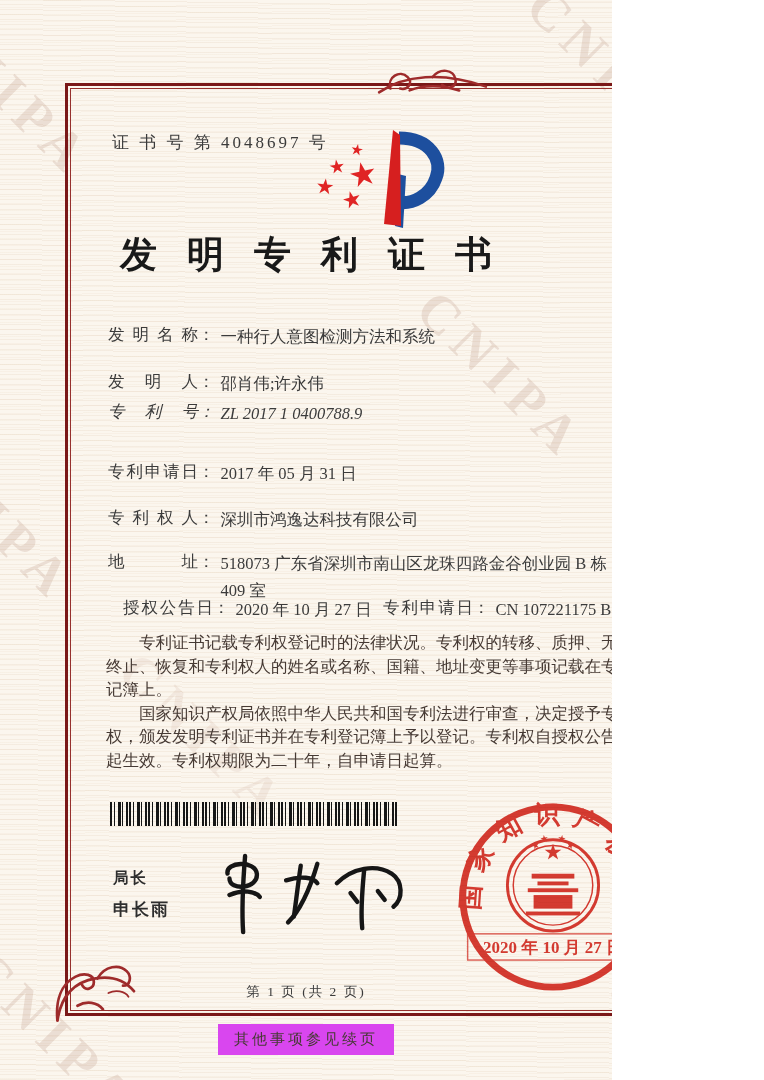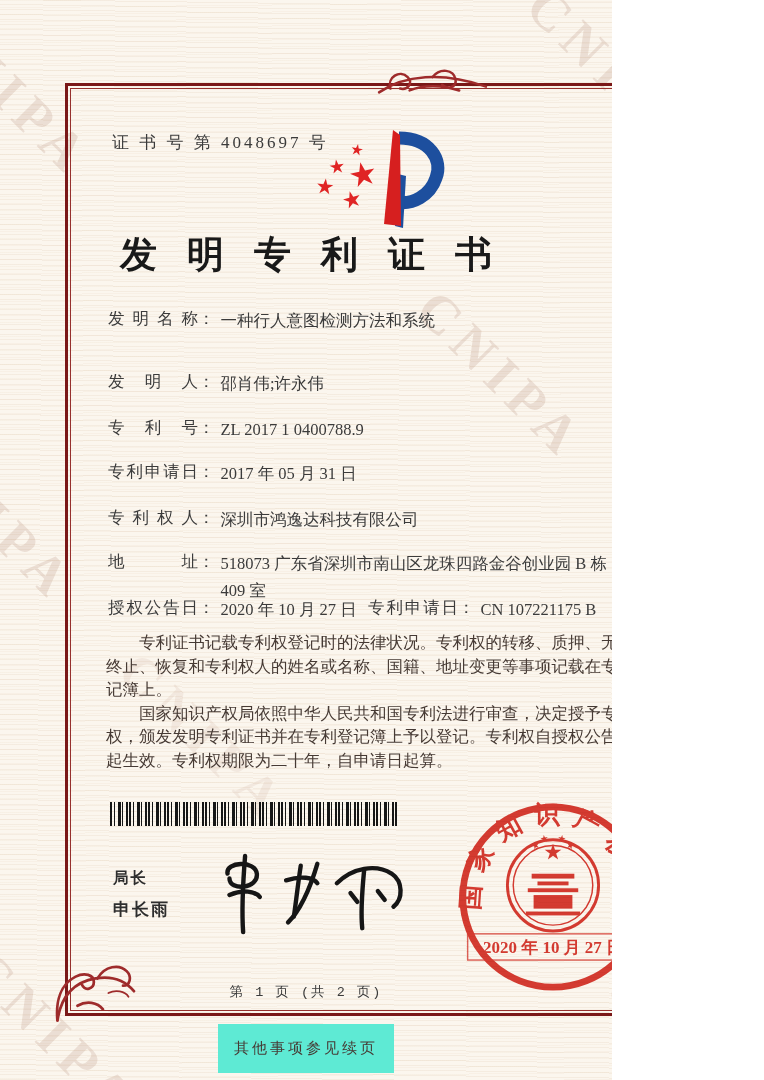--- a/index.html
+++ b/index.html
@@ -36,23 +36,23 @@
       #161616 8px 11px, transparent 11px 12px,
       #161616 12px 13px, transparent 13px 16px,
       #161616 16px 18px, transparent 18px 19px);}
   .sig-title{position:absolute;left:113px;top:868px;font-size:15.5px;font-weight:600;
              color:#2e2e2e;font-family:Liberation Serif, serif;letter-spacing:2px;}
   .sig-name{position:absolute;left:113px;top:898px;font-size:17px;font-weight:600;
             color:#2e2e2e;font-family:"Liberation Sans","DejaVu Sans",sans-serif;letter-spacing:2px;}
   .signature{position:absolute;left:208px;top:846px;width:205px;height:98px;}
   .seal{position:absolute;left:456px;top:800px;width:194px;height:194px;mix-blend-mode:multiply;}
   .page-num{position:absolute;left:0;right:0;top:983px;text-align:center;
-            font-size:13.5px;color:#3b3b3b;letter-spacing:2px;font-family:Liberation Mono, monospace;}
+            font-size:13.5px;color:#3b3b3b;letter-spacing:2px;}
   .note{position:absolute;left:50%;top:1024px;transform:translateX(-50%);
-        background:#5eead4;padding:15px 16px;font-size:15px;color:#463a34;letter-spacing:3px;}
+        background:#d946ef;padding:6px 16px;font-size:15px;color:#463a34;letter-spacing:3px;}
   .flourish{position:absolute;}
   svg{display:block;}
 </style>
 </head>
 <body>
 
 <div class="page">
 
   <span class="wm" style="left:-45px;top:-5px;">CNIPA</span>
   <span class="wm" style="left:558px;top:-25px;">CNIPA</span>
@@ -126,39 +126,39 @@
                M9 15h1v1h-1z M11 16h1v1h-1z M13 15h1v1h-1z M15 16h1v1h-1z M17 15h1v1h-1z M19 16h1v1h-1z M21 15h1v1h-1z M23 16h1v1h-1z M25 15h1v1h-1z M27 16h1v1h-1z
                M10 18h1v1h-1z M12 19h1v1h-1z M14 18h1v1h-1z M16 19h1v1h-1z M18 18h1v1h-1z M20 19h1v1h-1z M22 18h1v1h-1z M24 19h1v1h-1z M26 18h1v1h-1z
                M9 21h1v1h-1z M11 22h1v1h-1z M13 21h1v1h-1z M15 22h1v1h-1z M17 21h1v1h-1z M19 22h1v1h-1z M21 21h1v1h-1z M23 22h1v1h-1z M25 21h1v1h-1z M27 22h1v1h-1z
                M10 24h1v1h-1z M12 25h1v1h-1z M14 24h1v1h-1z M16 25h1v1h-1z M18 24h1v1h-1z M20 25h1v1h-1z M22 24h1v1h-1z M24 25h1v1h-1z M26 24h1v1h-1z
                M9 27h1v1h-1z M12 27h1v1h-1z M15 27h1v1h-1z M18 27h1v1h-1z M21 27h1v1h-1z M24 27h1v1h-1z M27 27h1v1h-1z"></path>
     </g>
   </svg>
 
   <h1 class="title">发明专利证书</h1>
 
-  <div class="frow" style="top:308px;">
+  <div class="frow" style="top:324px;">
     <span class="flabel">发明名称</span><span class="fcolon">：</span><span class="fvalue">一种行人意图检测方法和系统</span>
   </div>
   <div class="frow" style="top:371px;">
     <span class="flabel">发明人</span><span class="fcolon">：</span><span class="fvalue">邵肖伟;许永伟</span>
   </div>
-  <div class="frow" style="top:417px;">
+  <div class="frow" style="top:401px;font-style:italic;">
     <span class="flabel">专利号</span><span class="fcolon">：</span><span class="fvalue">ZL 2017 1 0400788.9</span>
   </div>
   <div class="frow" style="top:461px;">
     <span class="flabel">专利申请日</span><span class="fcolon">：</span><span class="fvalue">2017 年 05 月 31 日</span>
   </div>
   <div class="frow" style="top:507px;">
     <span class="flabel">专利权人</span><span class="fcolon">：</span><span class="fvalue">深圳市鸿逸达科技有限公司</span>
   </div>
   <div class="frow" style="top:551px;">
     <span class="flabel">地址</span><span class="fcolon">：</span><span class="fvalue">518073 广东省深圳市南山区龙珠四路金谷创业园 B 栋 409 室</span>
   </div>
-  <div class="frow" style="top:597px;">
+  <div class="frow" style="top:597px;margin-left:15px;">
     <span class="flabel">授权公告日</span><span class="fcolon">：</span><span class="fvalue">2020 年 10 月 27 日</span>
     <span class="pair2">
       <span class="flabel">专利申请日</span><span class="fcolon">：</span><span class="fvalue">CN 107221175 B</span>
     </span>
   </div>
 
   <div class="paras">
     <p>专利证书记载专利权登记时的法律状况。专利权的转移、质押、无效、终止、恢复和专利权人的姓名或名称、国籍、地址变更等事项记载在专利登记簿上。</p>
     <p>国家知识产权局依照中华人民共和国专利法进行审查，决定授予专利权，颁发发明专利证书并在专利登记簿上予以登记。专利权自授权公告之日起生效。专利权期限为二十年，自申请日起算。</p>
   </div>

